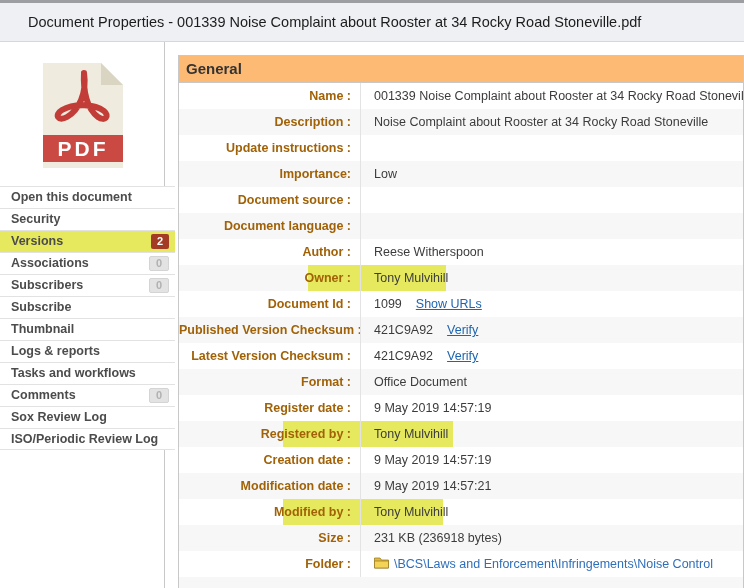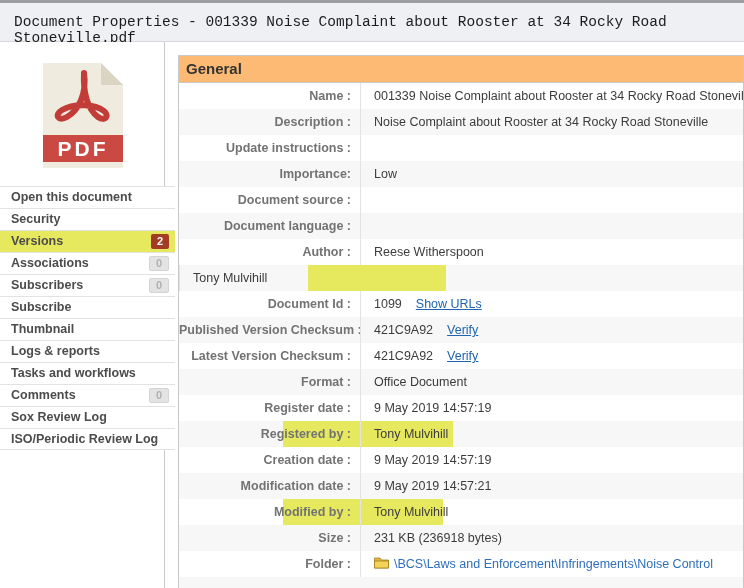--- a/index.html
+++ b/index.html
@@ -4,21 +4,21 @@
 <style>
   * { margin: 0; padding: 0; box-sizing: border-box; }
   html, body { width: 744px; height: 588px; overflow: hidden; background: #fff;
     font-family: "Liberation Sans", sans-serif; }
   #stage { position: relative; width: 744px; height: 588px; background: #fff; }
 
   
   #top-strip { position: absolute; left: 0; top: 0; width: 744px; height: 3px; background: #9c9ea1; }
   #titlebar { position: absolute; left: 0; top: 3px; width: 744px; height: 39px;
     background: #eef0f4; border-bottom: 1px solid #d5d7db; }
-  #titlebar .title { position: absolute; left: 14px; top: 11px; font-size: 14.5px; color: #1c1c1c; font-family: Liberation Mono, monospace; }
+  #titlebar .title { position: absolute; left: 28px; top: 11px; font-size: 14.5px; color: #1c1c1c; }
 
   
   #sidebar { position: absolute; left: 0; top: 42px; width: 165px; height: 546px;
     background: #fff; border-right: 1px solid #c8c8c8; }
   #pdf-icon { position: absolute; left: 43px; top: 21px; }
   #menu { position: absolute; left: 0; top: 144px; width: 175px; }
   .menu-item { position: relative; height: 22px; line-height: 21px; padding-left: 11px;
     border-top: 1px solid #e2e2e2; font-size: 12.5px; font-weight: 600; color: #4c4c4c;
     cursor: pointer; background: #fff; }
   .menu-item:last-child { border-bottom: 1px solid #e2e2e2; }
@@ -29,21 +29,21 @@
   .badge.gray { background: #e3e3e3; color: #b1b1b1; border: 1px solid #d4d4d4; line-height: 13px; }
 
   
   #panel { position: absolute; left: 178px; top: 55px; width: 566px; height: 540px;
     background: #fff; border: 1px solid #c8c8c8; }
   #panel-header { height: 27px; line-height: 26px; padding-left: 7px; font-size: 15px;
     font-weight: 700; color: #333; border-bottom: 1px solid #c8c8c8; background: #fdba74; }
   .row { position: relative; display: flex; height: 26px; line-height: 26px; font-size: 12.5px; }
   #rows .row:nth-child(even) { background: #f7f7f7; }
   .row .label { position: relative; z-index: 1; width: 181px; text-align: right;
-    padding-right: 9px; font-weight: 600; color: #737373; white-space: nowrap; }
+    padding-right: 9px; font-weight: 600; color: #a16207; white-space: nowrap; }
   .row .value { position: relative; z-index: 1; flex: 1; border-left: 1px solid #e3e3e3;
     padding-left: 13px; color: #3c3c3c; white-space: nowrap; overflow: hidden; }
   .row.filler .value { border-left: none; }
   .hl { position: absolute; top: 0; bottom: 0; background: #e6e95e; z-index: 0; }
   .hl-owner { left: 129px; width: 138px; }
   .hl-reg   { left: 104px; width: 170px; }
   .hl-mod   { left: 104px; width: 160px; }
   .link { color: #1f64ae; text-decoration: underline; cursor: pointer; }
   .link.gap-lg { margin-left: 14px; }
   .link.gap-sm { margin-left: 14px; }
@@ -142,20 +142,21 @@
       <div class="row">
         <span class="label">Document language :</span>
         <span class="value"></span>
       </div>
       <div class="row">
         <span class="label">Author :</span>
         <span class="value">Reese Witherspoon</span>
       </div>
       <div class="row">
         <div class="hl hl-owner"></div>
+        <span class="label">Owner :</span>
         <span class="value">Tony Mulvihill</span>
       </div>
       <div class="row">
         <span class="label">Document Id :</span>
         <span class="value"><span>1099</span><span class="link gap-lg">Show URLs</span></span>
       </div>
       <div class="row">
         <span class="label">Published Version Checksum :</span>
         <span class="value"><span>421C9A92</span><span class="link gap-sm">Verify</span></span>
       </div>

